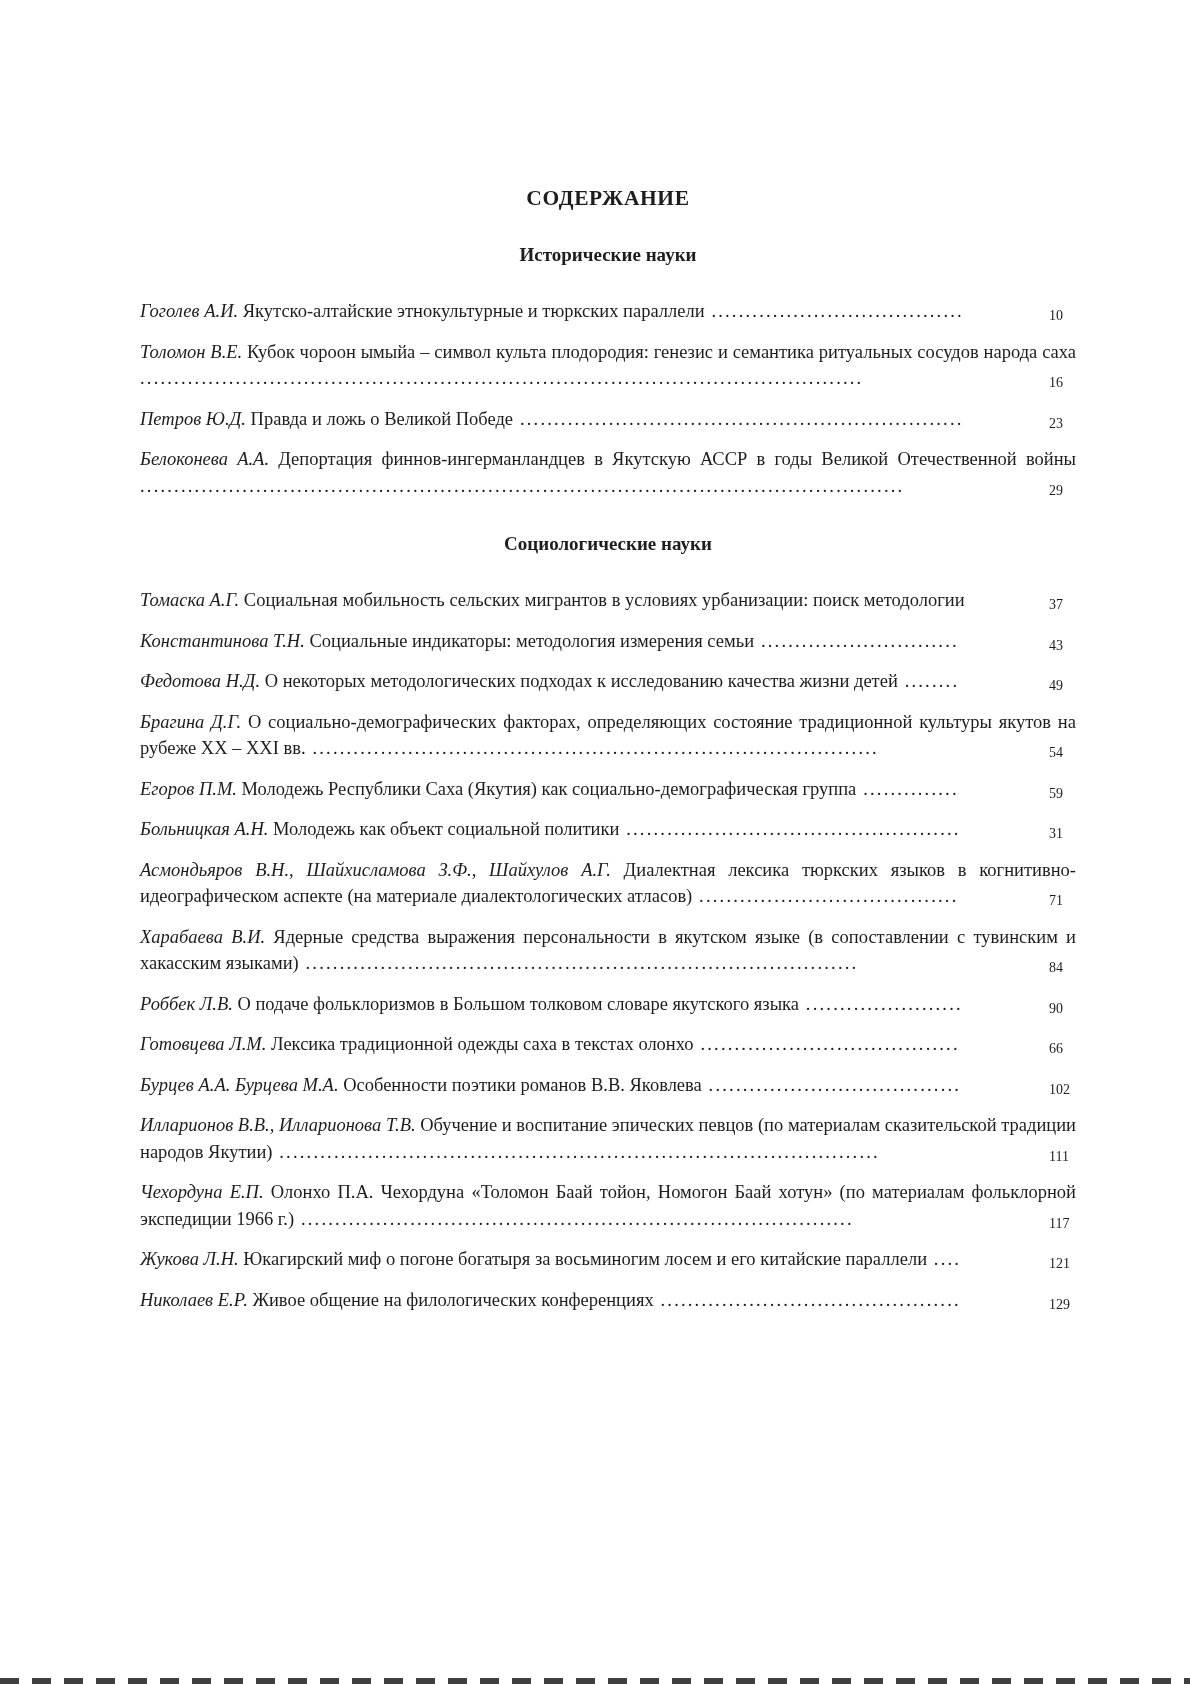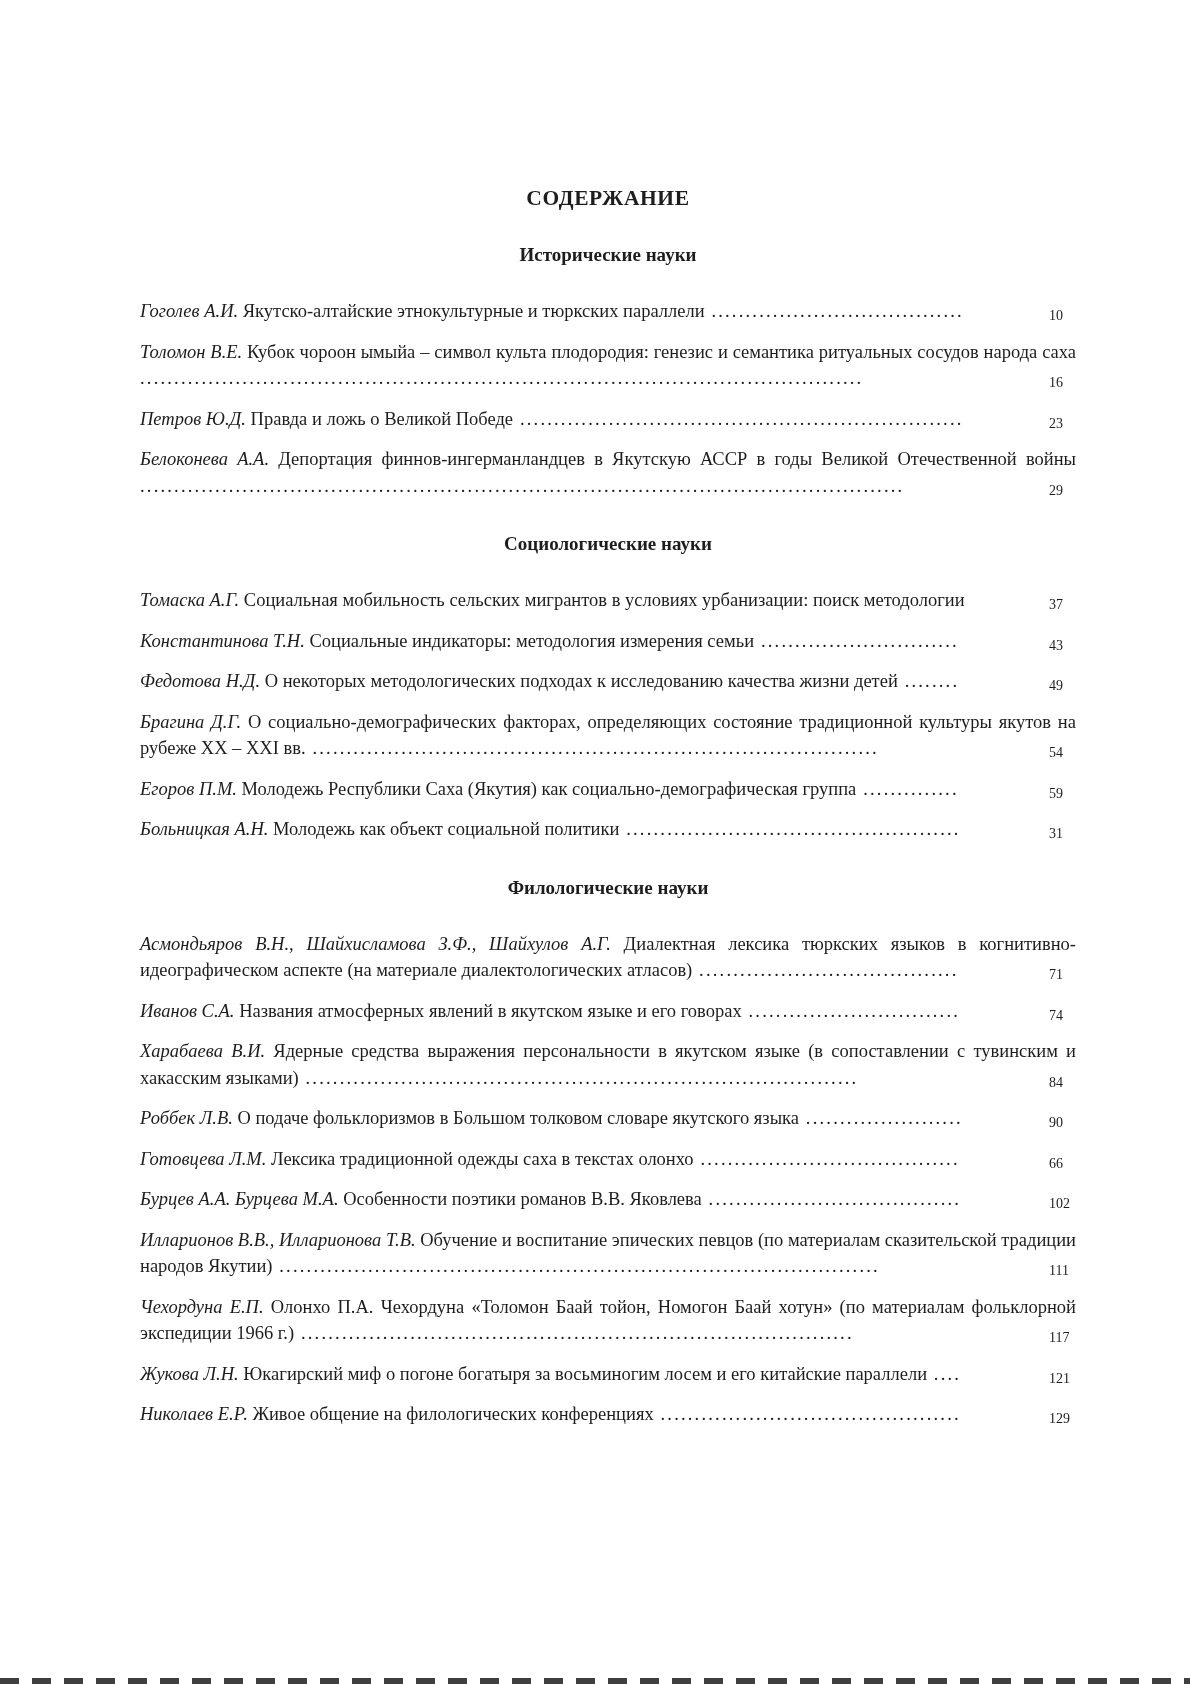--- a/index.html
+++ b/index.html
@@ -120,31 +120,26 @@
   </div>
 
   <div class="entry">
     <div class="entry-text"><span class="authors">Больницкая А.Н.</span><span class="title"> Молодежь как объект социальной политики</span><span class="dots"> .................................................</span></div>
     <span class="pnum">31</span>
   </div>
 </div>
   </section>
 
   <section class="toc-section">
-    <h2 class="section-heading">Филологические науки</h2>
     <div class="section-entries">
   <div class="entry">
     <div class="entry-text"><span class="authors">Асмондьяров В.Н., Шайхисламова З.Ф., Шайхулов А.Г.</span><span class="title"> Диалектная лексика тюркских языков в когнитивно-идеографическом аспекте (на материале диалектологических атласов)</span><span class="dots"> ......................................</span></div>
     <span class="pnum">71</span>
   </div>
 
-  <div class="entry">
-    <div class="entry-text"><span class="authors">Иванов С.А.</span><span class="title"> Названия атмосферных явлений в якутском языке и его говорах</span><span class="dots"> ...............................</span></div>
-    <span class="pnum">74</span>
-  </div>
 
   <div class="entry">
     <div class="entry-text"><span class="authors">Харабаева В.И.</span><span class="title"> Ядерные средства выражения персональности в якутском языке (в сопоставлении с тувинским и хакасским языками)</span><span class="dots"> .................................................................................</span></div>
     <span class="pnum">84</span>
   </div>
 
   <div class="entry">
     <div class="entry-text"><span class="authors">Роббек Л.В.</span><span class="title"> О подаче фольклоризмов в Большом толковом словаре якутского языка</span><span class="dots"> .......................</span></div>
     <span class="pnum">90</span>
   </div>

